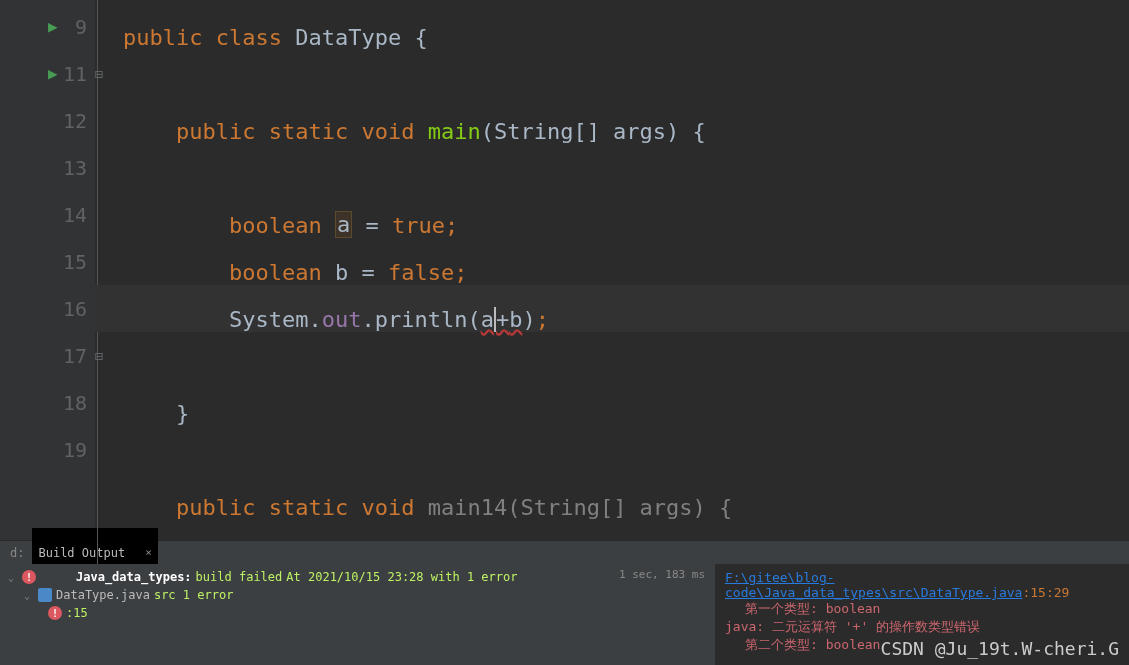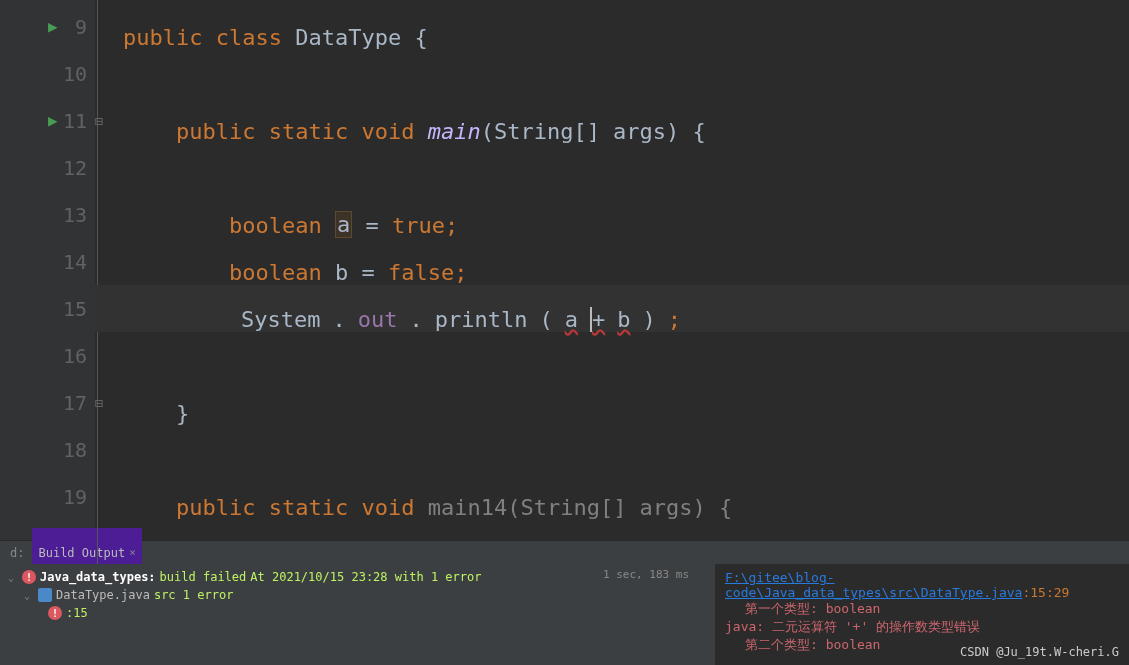--- a/index.html
+++ b/index.html
@@ -62,25 +62,24 @@
       height: 47px;
       display: flex;
       align-items: flex-end;
       padding-left: 28px;
       font-size: 22px;
       white-space: pre;
       position: relative;
     }
     .code-line.highlighted {
       background: #323232;
-      gap: 12px;
     }
     .kw { color: #cc7832; }
     .cls { color: #a9b7c6; }
-    .method { color: #c4b5fd; font-style: italic; }
+    .method { color: #84cc16; }
     .paren { color: #a9b7c6; }
     .var { color: #a9b7c6; }
     .field-italic { color: #9876aa; }
     .unused { color: #808080; }
     .highlight-box {
       background: #3d3228;
       border: 1px solid #5c4a2f;
       padding: 0 1px;
     }
     .caret-box {
@@ -112,25 +111,25 @@
       font-size: 12px;
       color: #bbbbbb;
       padding-left: 2px;
     }
     .tab-label {
       padding: 2px 8px;
       color: #888888;
     }
     .tab {
       padding: 18px 6px;
-      background: #4c1d95;
+      background: #000000;
       color: #bbbbbb;
       display: flex;
       align-items: center;
-      gap: 4px;
+      gap: 20px;
     }
     .close-x { color: #888; font-size: 11px; cursor: pointer; }
     .panel-content {
       flex: 1;
       display: flex;
     }
     .tree-panel {
       width: 715px;
       padding: 4px 8px;
       font-size: 12px;
@@ -157,25 +156,25 @@
       color: #fff;
       font-size: 10px;
       font-weight: bold;
     }
     .icon-file {
       width: 14px; height: 14px;
       background: #4a88c7;
       display: inline-block;
       border-radius: 2px;
     }
-    .bold-white { color: #fff; font-weight: bold; }
+    .bold-white { color: #fff; font-weight: bold; margin-left: 36px; }
     .dim { color: #bef264; }
     .time-label {
       position: absolute;
-      right: 26px;
+      right: 10px;
       top: 4px;
       color: #888;
       font-size: 11px;
     }
     .console-panel {
       flex: 1;
       background: #2b2b2b;
       padding: 6px 10px;
       font-size: 13px;
       font-family: 'Consolas', monospace;
@@ -185,37 +184,34 @@
       text-decoration: underline;
     }
     .console-linecol { color: #cc7832; margin-top: 28px; }
     .console-err { color: #cc666e; }
     .console-indent { padding-left: 20px; }
     .watermark {
       position: absolute;
       bottom: 6px;
       right: 10px;
       color: #cccccc;
-      font-size: 12px;
+      font-size: 18px;
       pointer-events: none;
     }
   </style>
 </head>
 <body>
 
 <div class="editor-area">
   <div class="vert-line"></div>
   <div class="gutter">
     <div class="gutter-row">
       <span class="line-num">9</span>
       <span class="run-icon">▶</span>
     </div>
-    <div class="gutter-row">
-        <span class="line-num">10</span>
-      </div>
     <div class="gutter-row">
       <span class="line-num">11</span>
       <span class="run-icon">▶</span>
       <span class="fold-icon">⊟</span>
     </div>
     <div class="gutter-row">
         <span class="line-num">12</span>
       </div>
     <div class="gutter-row">
         <span class="line-num">13</span>

